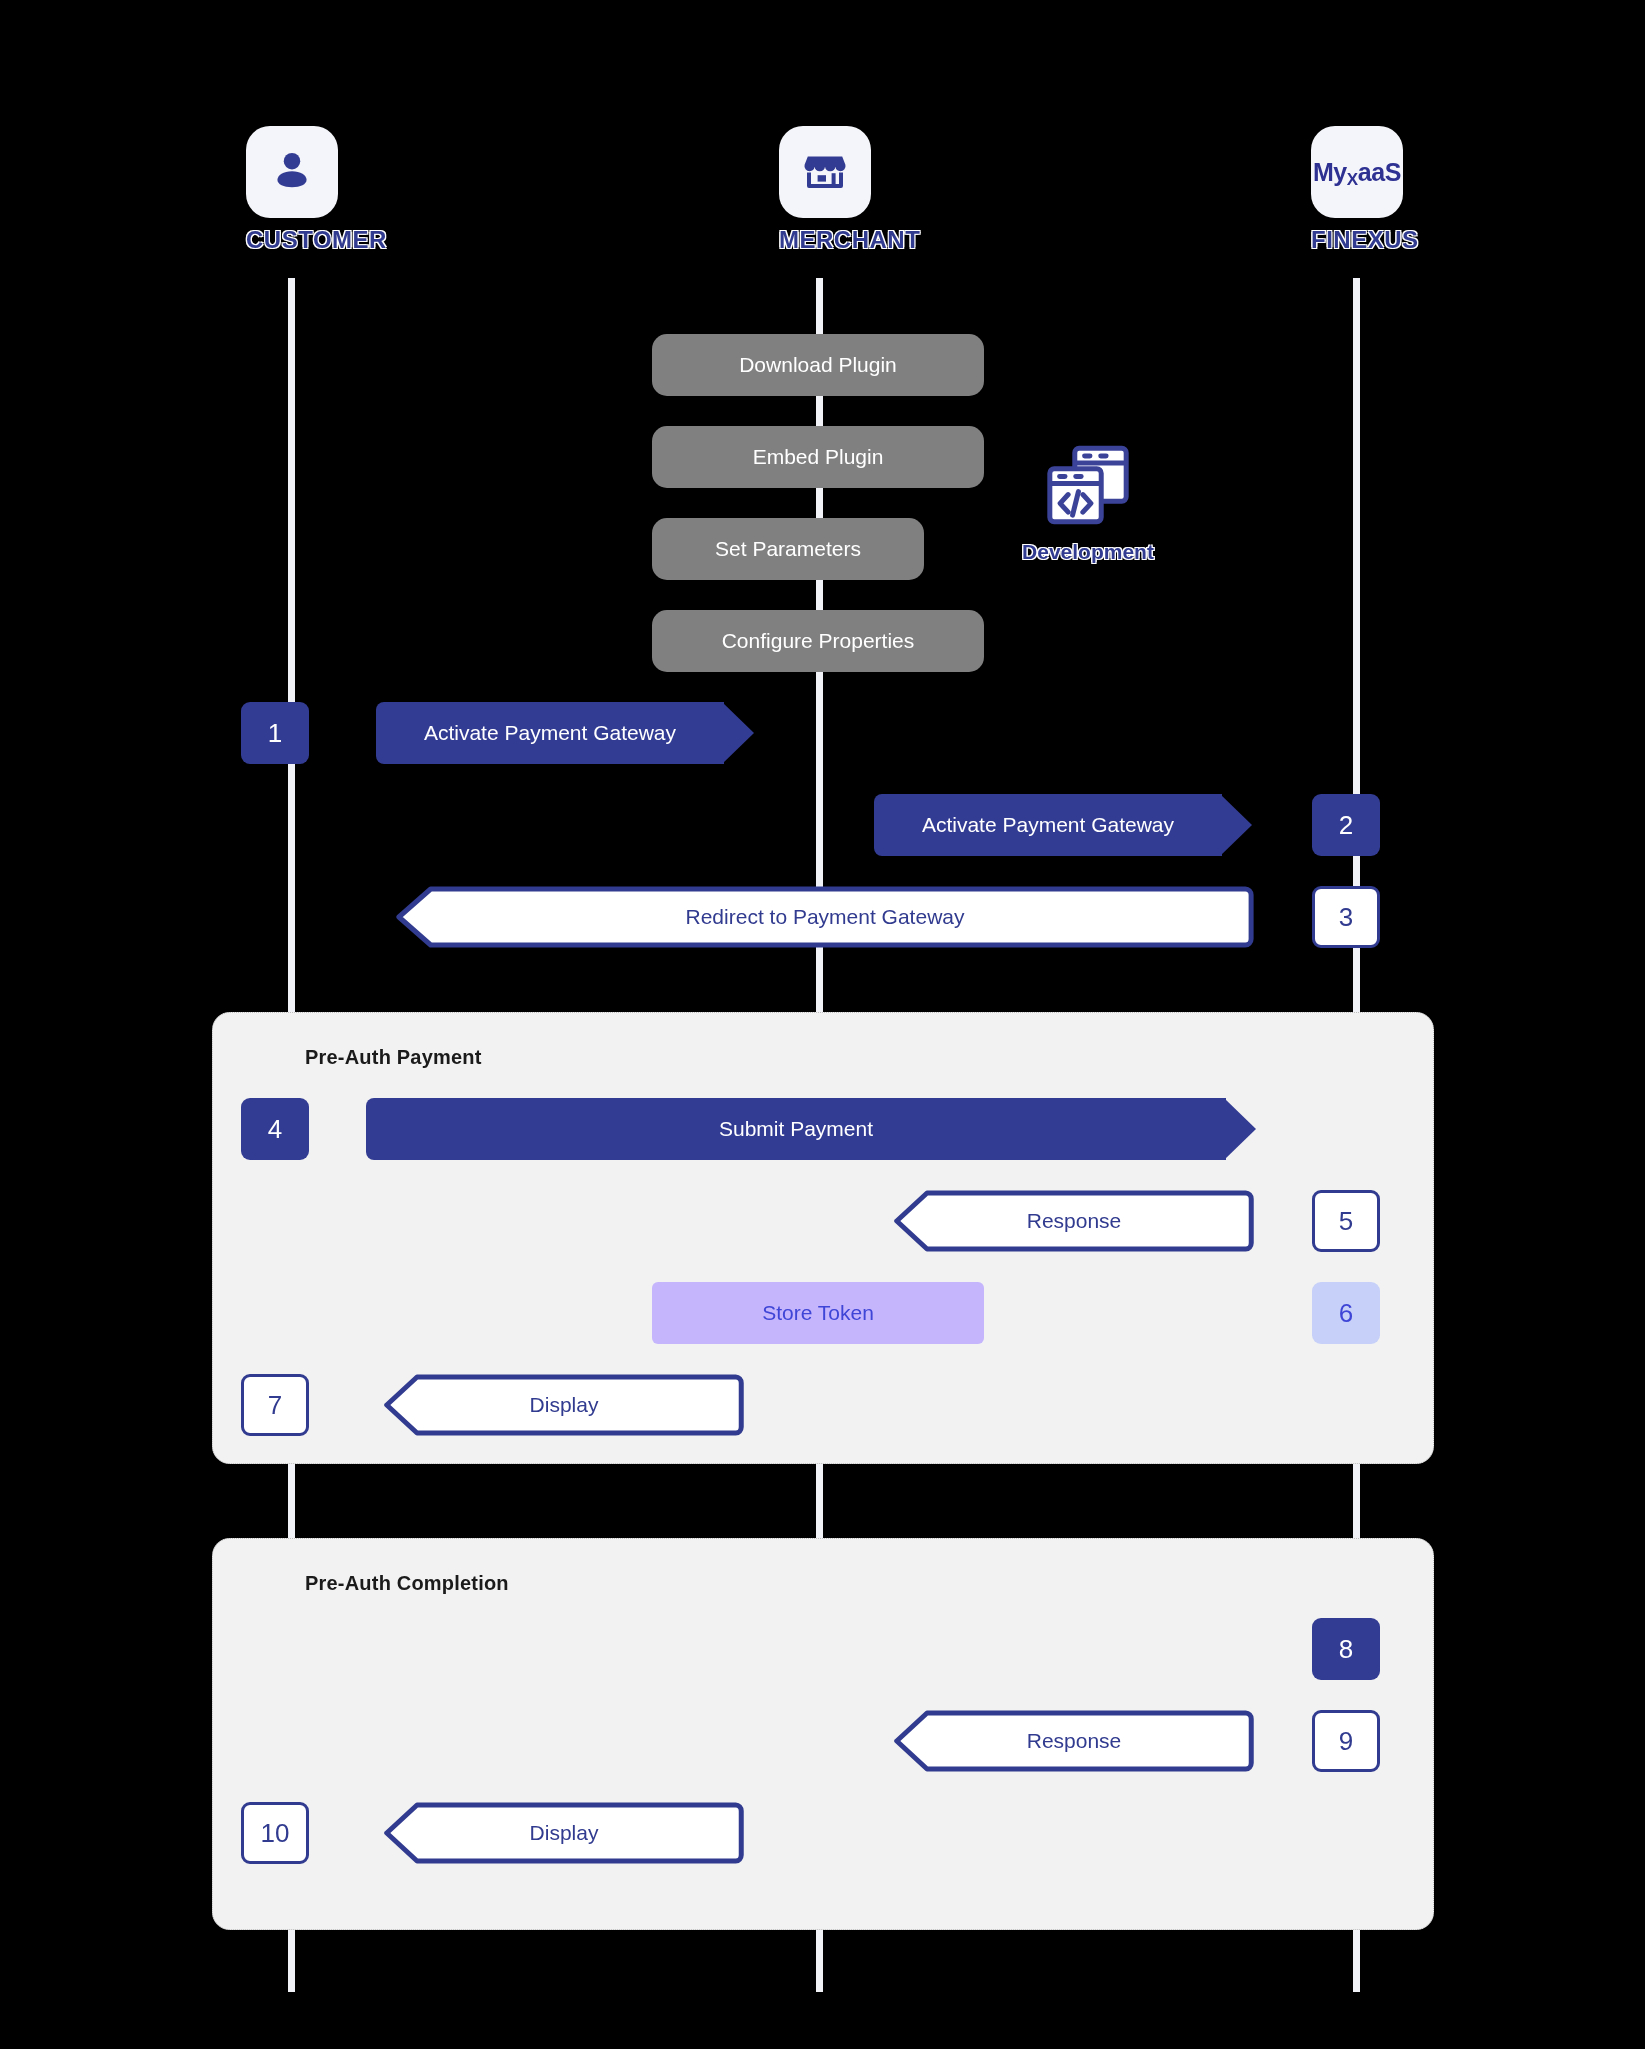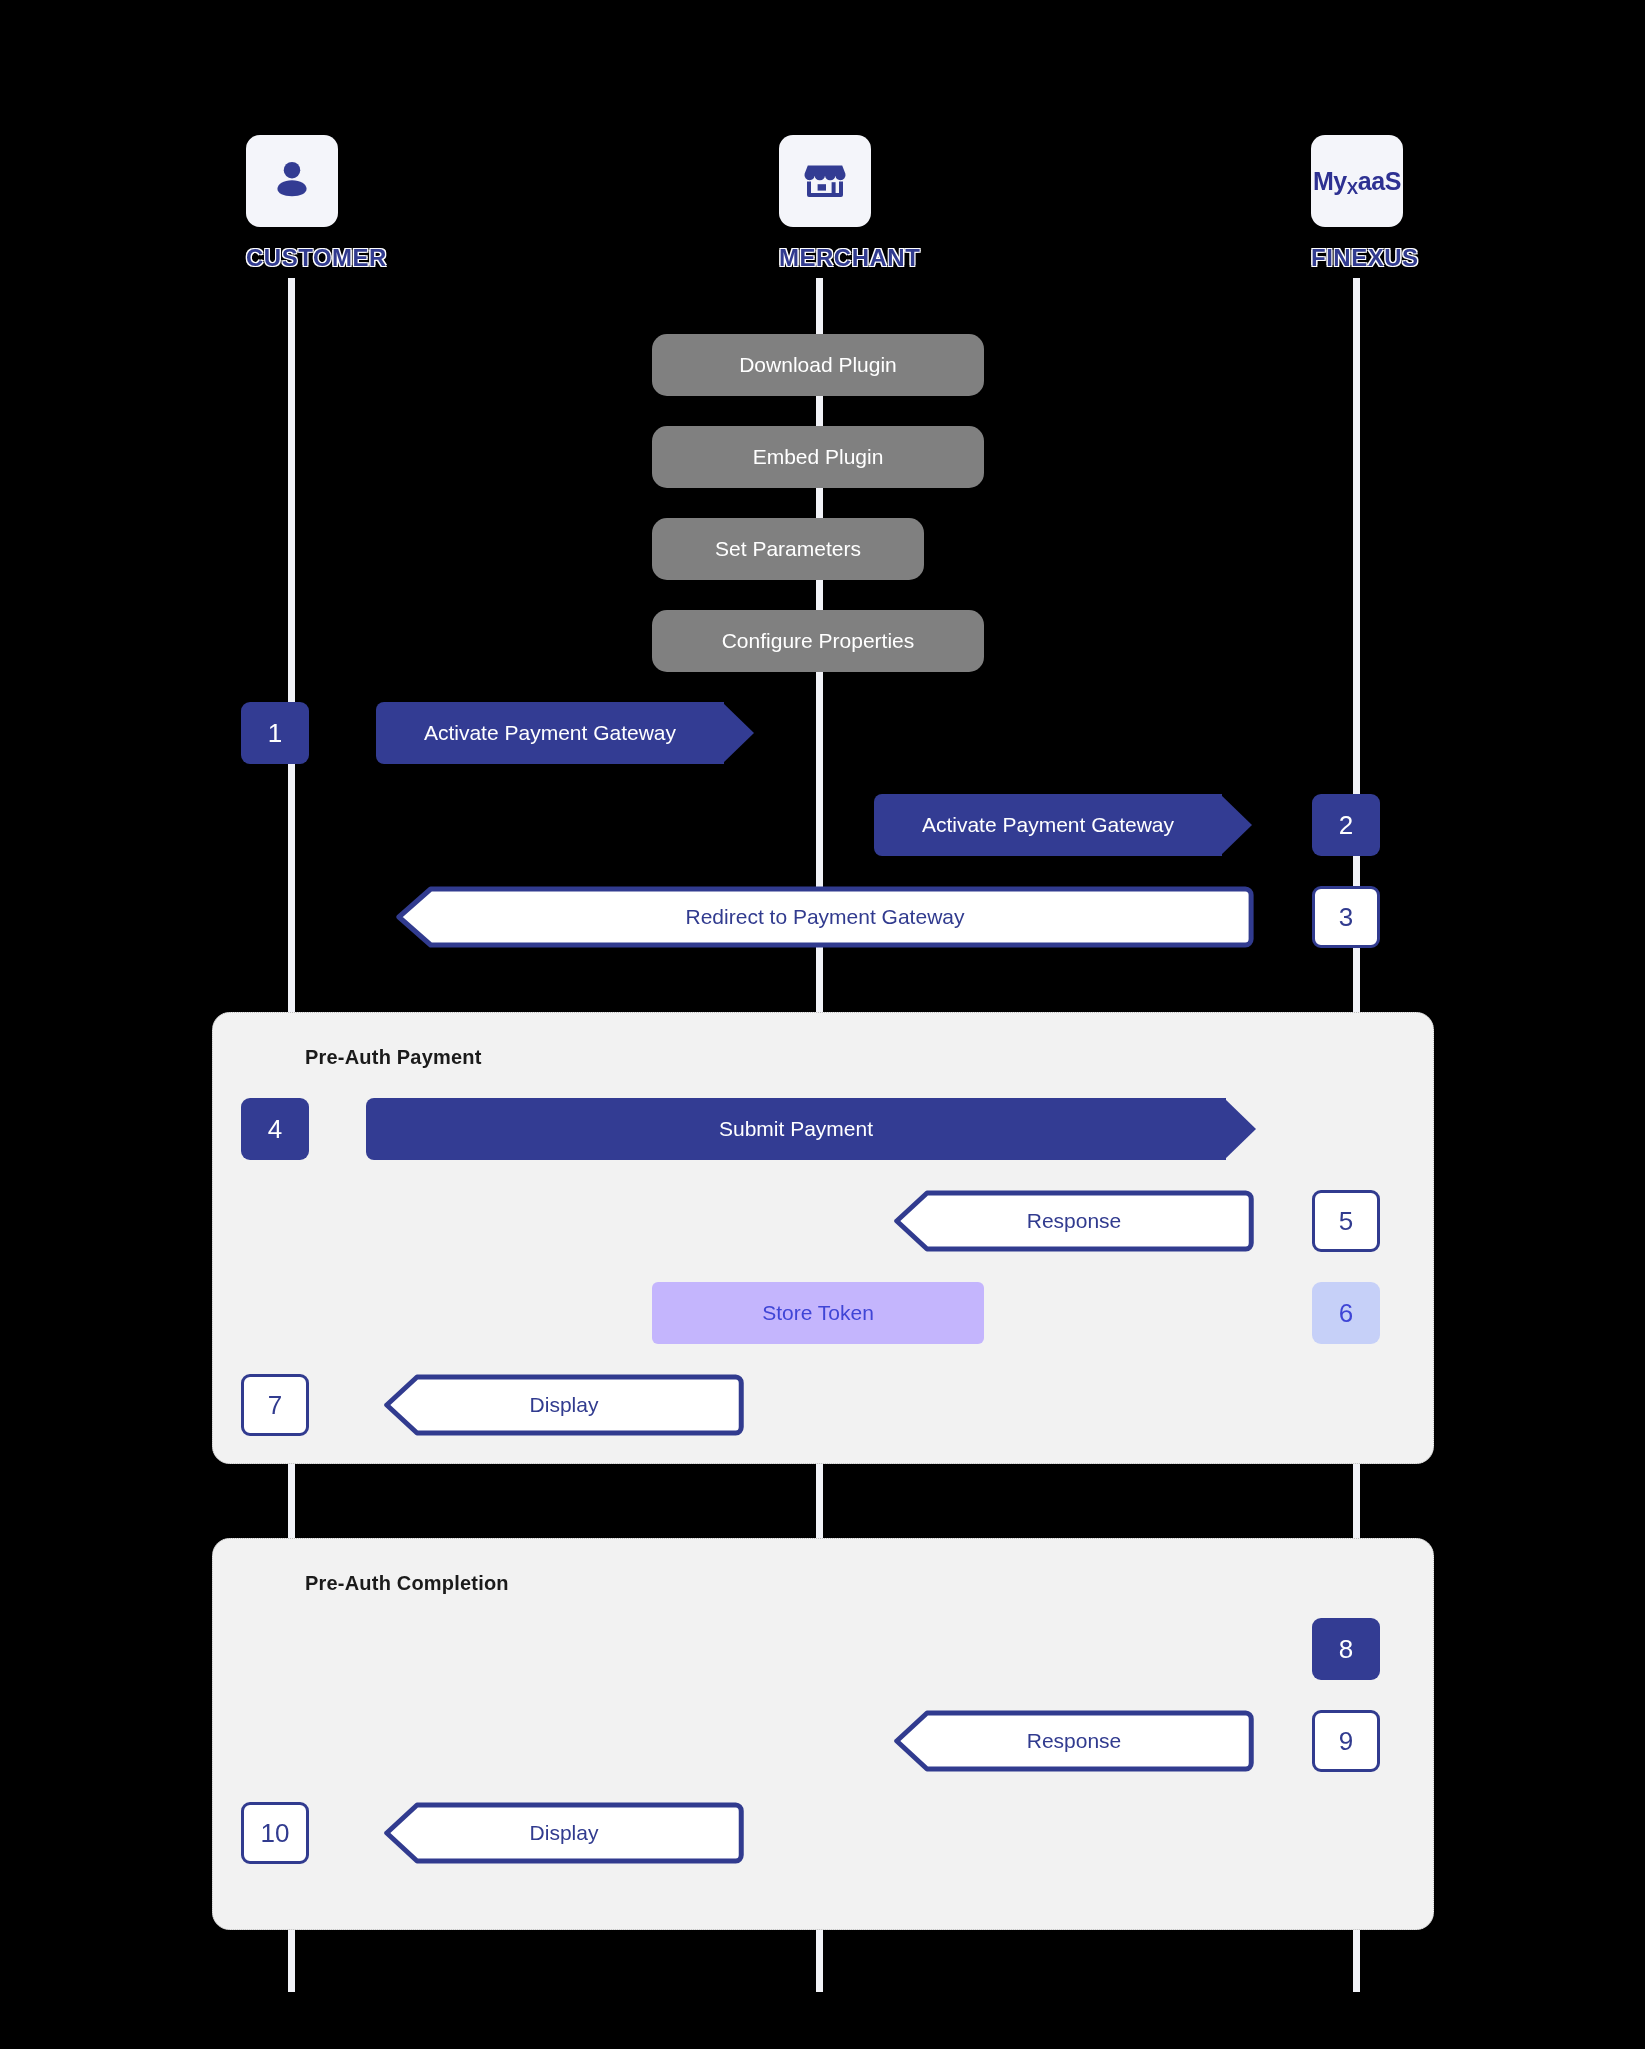--- a/index.html
+++ b/index.html
@@ -23,23 +23,23 @@
     position: absolute;
     width: 7px;
     background: #F1F2F7;
     z-index: 1;
   }
 
   
   .actor { position: absolute; z-index: 6; text-align: center; }
   .actor-badge {
     width: 92px; height: 92px;
-    margin: 17px auto;
+    margin: 8px auto;
     background: #F4F5FA;
-    border-radius: 14px;
+    border-radius: 24px;
     display: flex; align-items: center; justify-content: center;
   }
   .actor-label {
     margin-top: 8px;
     font-size: 24px;
     font-weight: 700;
     letter-spacing: .5px;
     color: #313B8F;
     text-shadow:
       -1.2px -1.2px 0 #ffffff, 1.2px -1.2px 0 #ffffff,
@@ -192,20 +192,38 @@
   <div class="msg gray" style="left:652px; top:426px; width:332px;">
     <span>Embed Plugin</span>
   </div>
   <div class="msg gray" style="left:652px; top:518px; width:272px;">
     <span>Set Parameters</span>
   </div>
   <div class="msg gray" style="left:652px; top:610px; width:332px;align-items:center;">
     <span>Configure Properties</span>
   </div>
 
+  <div class="devicon" style="left:1008px; top:438px; width:160px;">
+    <span>
+      <svg width="96" height="94" viewBox="0 0 64 64" fill="none" stroke="#3B4399" stroke-width="3.4" stroke-linejoin="round" aria-hidden="true">
+        <rect x="23" y="7" width="35" height="36" rx="3" fill="#ffffff"></rect>
+        <path d="M23 17h35"></path>
+        <rect x="28" y="10.5" width="7" height="3.4" rx="1.7" fill="#3B4399" stroke="none"></rect>
+        <rect x="39" y="10.5" width="7" height="3.4" rx="1.7" fill="#3B4399" stroke="none"></rect>
+        <rect x="6" y="21" width="35" height="36" rx="3" fill="#ffffff"></rect>
+        <path d="M6 31h35"></path>
+        <rect x="11" y="24.5" width="7" height="3.4" rx="1.7" fill="#3B4399" stroke="none"></rect>
+        <rect x="22" y="24.5" width="7" height="3.4" rx="1.7" fill="#3B4399" stroke="none"></rect>
+        <path d="M18.5 38.5 13 44.5l5.5 6" stroke-linecap="round"></path>
+        <path d="M28.5 38.5 34 44.5l-5.5 6" stroke-linecap="round"></path>
+        <path d="M25.5 36.5 21.5 52.5" stroke-linecap="round"></path>
+      </svg>
+    </span>
+    <div class="devicon-label">Development</div>
+  </div>
 
   <div class="stepnum solid" style="left:241px; top:702px;">
     <span>1</span>
   </div>
   <div class="msg solid-right" style="left:376px; top:702px; width:348px;">
     <span>Activate Payment Gateway</span>
   </div>
 
   <div class="msg solid-right" style="left:874px; top:794px; width:348px;">
     <span>Activate Payment Gateway</span>

